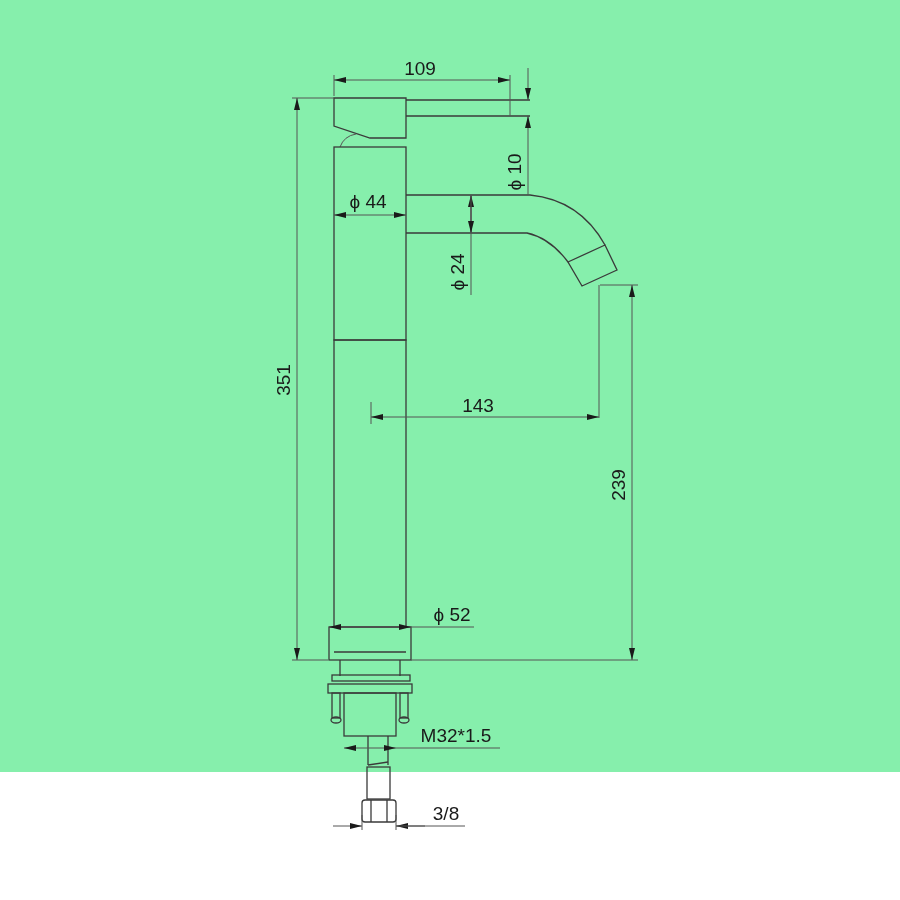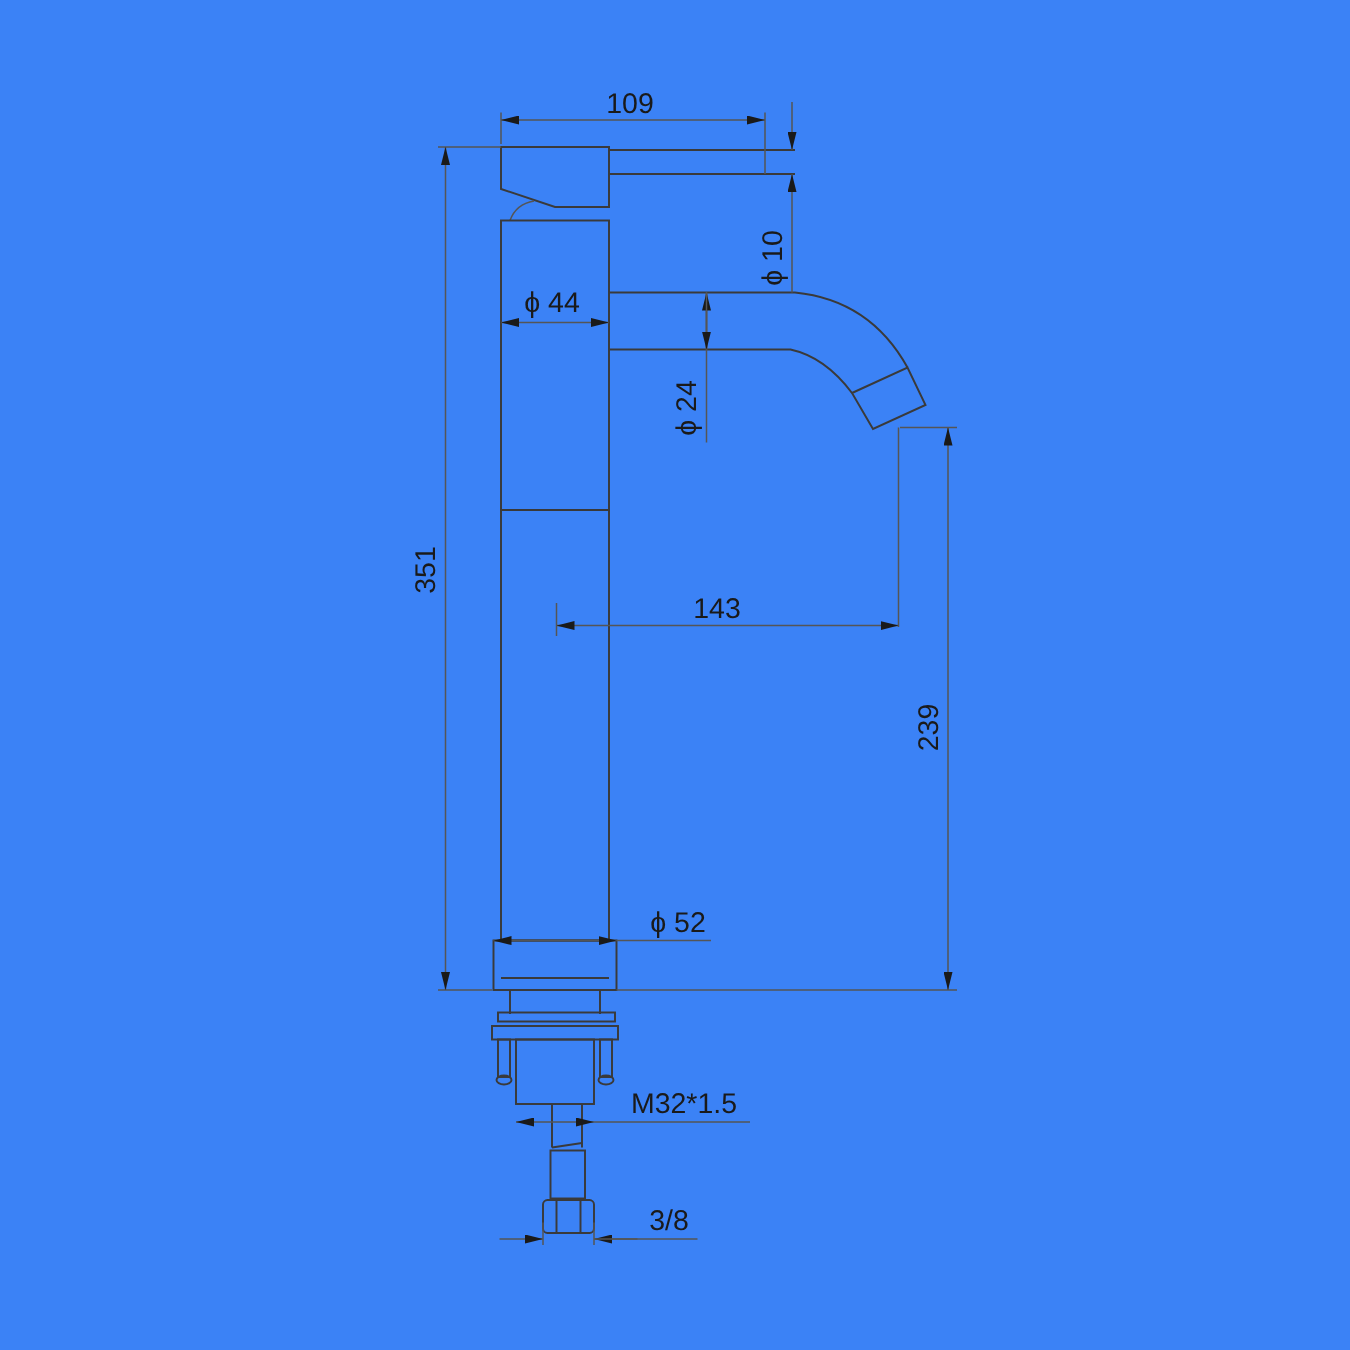--- a/index.html
+++ b/index.html
@@ -1,17 +1,17 @@
 <!DOCTYPE html>
 <html><head>
 <meta charset="utf-8">
 <style>
   html, body { margin: 0; padding: 0; background: #ffffff; }
   body { width: 900px; height: 900px; overflow: hidden; }
-  .canvas { position: relative; width: 900px; height: 900px; background: #3b82f6; }
+  .canvas { position: relative; width: 900px; height: 772px; background: #86efac; }
   svg { position: absolute; left: 0; top: 0; }
   .dim-text { font-family: "Liberation Sans", "DejaVu Sans", sans-serif; font-size: 19px; fill: #1a1a1a; }
   .ln { stroke: #3a3a3a; stroke-width: 1.3; fill: none; }
   .ln-thin { stroke: #555555; stroke-width: 1; fill: none; }
   .arrow { fill: #1a1a1a; }
 </style>
 </head>
 <body>
 
 <div class="canvas">

